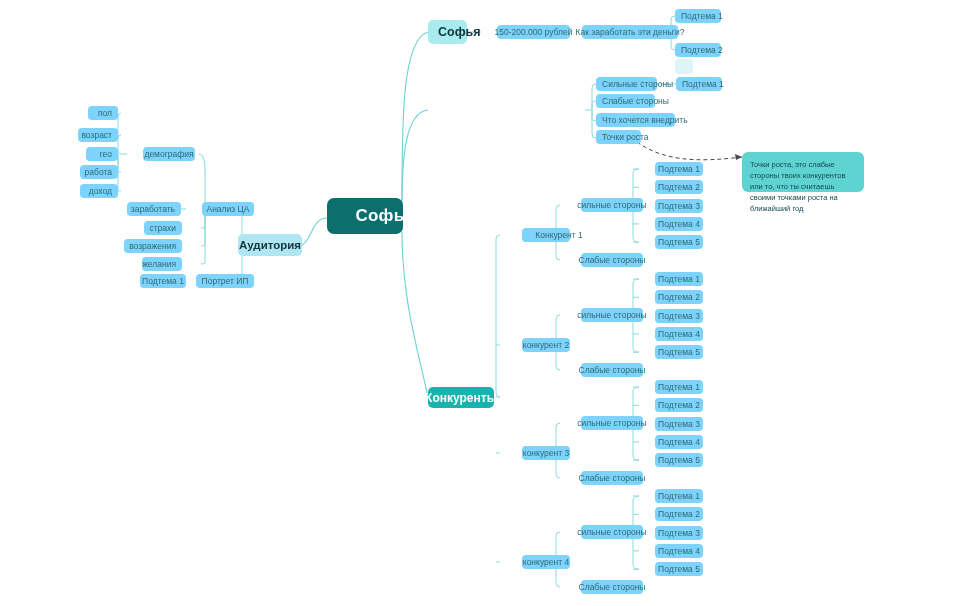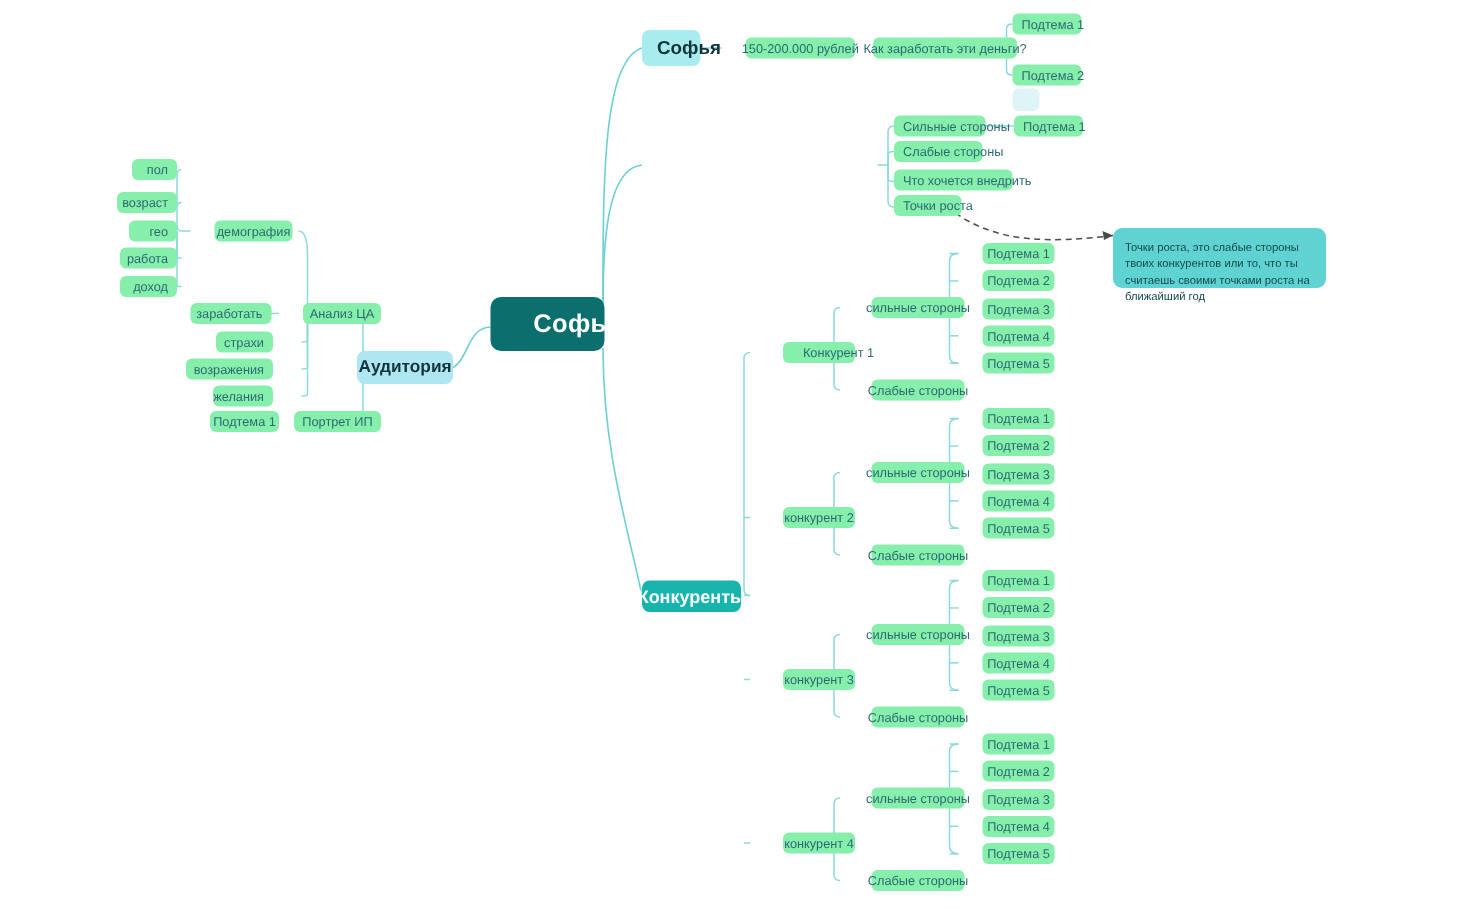--- a/index.html
+++ b/index.html
@@ -17,21 +17,21 @@
         letter-spacing:.2px;padding-left:40px;}
 
   
   .l1-pale{background:#a8ecef;color:#12343a;font-size:12.5px;font-weight:bold;padding-left:10px;}
   .l1-mid{background:#5fd3d2;color:#10343a;font-size:11.5px;font-weight:bold;padding:0 10px;line-height:14px;
           display:block;padding-top:9px;}
   .l1-strong{background:#17b3ad;color:#ffffff;font-size:12px;font-weight:bold;justify-content:center;}
   .l1-sky{background:#aee6f2;color:#14343c;font-size:11.5px;font-weight:bold;justify-content:center;}
 
   
-  .chip{background:#86efac;color:#2c6a72;font-size:8.5px;border-radius:4px;
+  .chip{background:#7dd3fc;color:#2c6a72;font-size:8.5px;border-radius:4px;
         padding:0 6px;justify-content:flex-start;}
   .chip.r{justify-content:flex-end;}
   .chip.c{justify-content:center;margin-left:16px;}
   .chip-empty{background:#dff4f7;}
 
   .note{position:absolute;background:#5fd3d2;color:#14494e;border-radius:6px;
         font-size:7.5px;line-height:11px;padding:7px 8px;box-sizing:border-box;}
 </style>
 </head>
 <body>
@@ -148,21 +148,21 @@
   <div class="node chip" style="left:675px;top:9px;width:46px;height:14px;">Подтема 1</div>
   <div class="node chip" style="left:675px;top:43px;width:46px;height:14px;">Подтема 2</div>
   <div class="node chip chip-empty" style="left:675px;top:59px;width:18px;height:15px;"></div>
 
   <div class="node chip" style="left:596px;top:77px;width:61px;height:14px;">Сильные стороны</div>
   <div class="node chip" style="left:596px;top:94px;width:59px;height:14px;">Слабые стороны</div>
   <div class="node chip" style="left:596px;top:113px;width:79px;height:14px;">Что хочется внедрить</div>
   <div class="node chip" style="left:596px;top:130px;width:45px;height:14px;">Точки роста</div>
   <div class="node chip" style="left:676px;top:77px;width:46px;height:14px;">Подтема 1</div>
 
-  <div class="note" style="left:742px;top:152px;width:142px;height:40px;">Точки роста, это слабые стороны твоих конкурентов или то, что ты считаешь своими точками роста на ближайший год</div>
+  <div class="note" style="left:742px;top:152px;width:122px;height:40px;">Точки роста, это слабые стороны твоих конкурентов или то, что ты считаешь своими точками роста на ближайший год</div>
 
   <div class="node l1-sky" style="left:238px;top:234px;width:64px;height:22px;">Аудитория</div>
   <div class="node chip c" style="left:186px;top:202px;width:52px;height:14px;">Анализ ЦА</div>
   <div class="node chip c" style="left:180px;top:274px;width:58px;height:14px;">Портрет ИП</div>
   <div class="node chip c" style="left:124px;top:274px;width:46px;height:14px;">Подтема 1</div>
 
   <div class="node chip c" style="left:127px;top:147px;width:52px;height:14px;">демография</div>
 
   <div class="node chip r" style="left:88px;top:106px;width:30px;height:14px;">пол</div>
   <div class="node chip r" style="left:78px;top:128px;width:40px;height:14px;">возраст</div>

